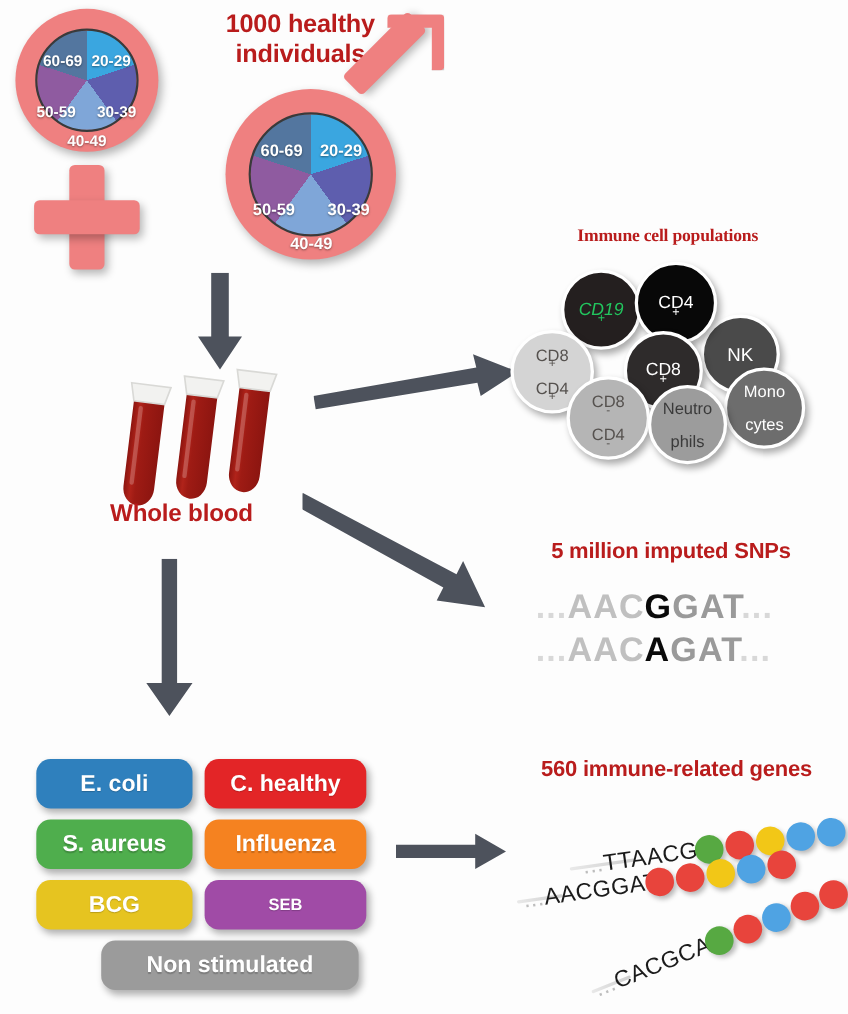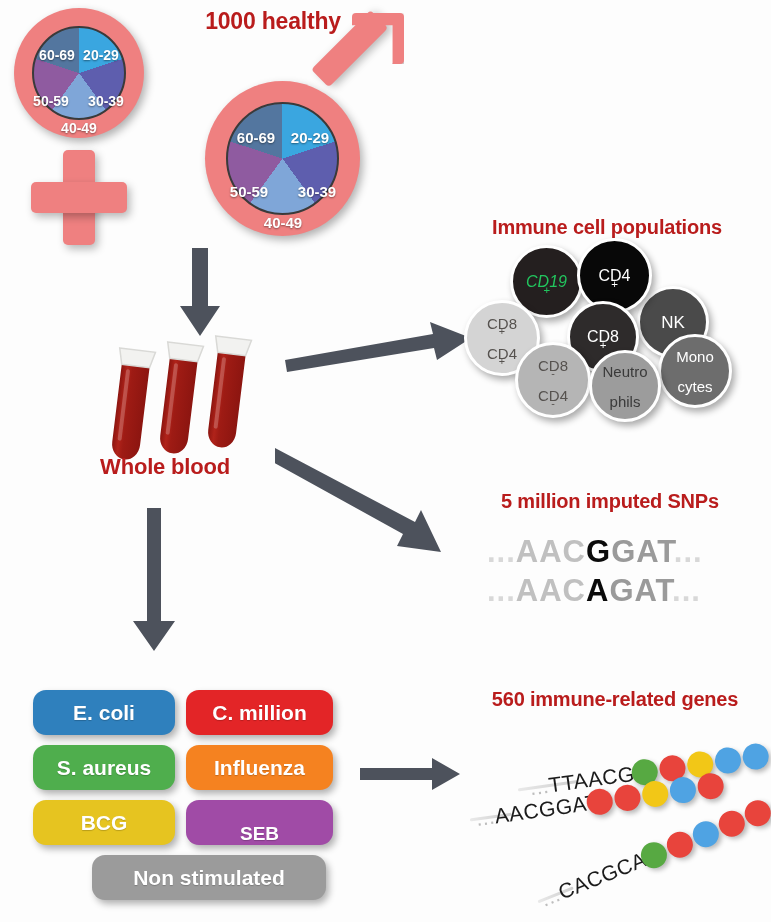--- a/index.html
+++ b/index.html
@@ -78,20 +78,21 @@
     position:absolute;border-radius:50%;top:50%;
     transform:translateY(-50%);
     box-shadow:2px 3px 5px rgba(0,0,0,0.28);
   }
 </style>
 </head>
 <body>
 
 <div class="abs hdr" style="left:178px;top:8px;width:190px;font-size:23px;">
   <div>1000 healthy</div>
+  <div>individuals</div>
 </div>
 
 <div class="sym" style="left:0px;top:0px;">
   <div class="stem" style="left:63px;top:150px;width:32px;height:95px;border-radius:5px;"></div>
   <div class="stem" style="left:31px;top:182px;width:96px;height:31px;border-radius:5px;"></div>
   <div class="ring" style="left:14px;top:8px;width:130px;height:130px;"></div>
   <div class="pie" style="left:32px;top:26px;width:94px;height:94px;
        background:
          conic-gradient(from 0deg,
            #3aa6e0 0deg 72deg,
@@ -167,21 +168,21 @@
     <rect x="17" y="26" width="4" height="72" fill="#ffffff" opacity="0.22" rx="2"></rect>
   </svg>
   <svg width="56" height="120" viewBox="0 0 56 120" style="position:absolute;left:96px;top:2px;transform:rotate(7deg);">
     <path d="M12,18 L12,100 a14,16 0 0 0 28,0 L40,18 Z" fill="url(#bg1)"></path>
     <path d="M8,6 L44,6 L40,22 L12,22 Z" fill="#f2f2f0" stroke="#d9d9d6" stroke-width="1.5"></path>
     <rect x="17" y="26" width="4" height="72" fill="#ffffff" opacity="0.22" rx="2"></rect>
   </svg>
 </div>
 <div class="abs hdr" style="left:80px;top:454px;width:170px;font-size:22px;">Whole blood</div>
 
-<div class="abs hdr" style="left:452px;top:216px;width:310px;font-size:20px;">Immune cell populations</div>
+<div class="abs hdr" style="left:452px;top:206px;width:310px;font-size:16px;font-family:Liberation Serif, serif;">Immune cell populations</div>
 
 <div class="abs" style="left:452px;top:238px;width:320px;height:185px;">
 
   <div class="cell" style="left:185px;top:48px;width:72px;height:72px;background:#4a4a4a;color:#ffffff;font-size:17px;">
     <span>NK</span>
   </div>
   <div class="cell" style="left:58px;top:7px;width:73px;height:73px;background:#241f1f;color:#22c55e;font-size:16px;font-style:italic;">
     <span>
         <span>CD19</span>
         <span class="sup">+</span>
@@ -244,32 +245,32 @@
 </div>
 
 <div class="snprow blurry" style="left:487px;top:573px;font-size:31px;letter-spacing:1px;">
   <span class="dots">...</span><span class="pale">AAC</span><span class="dark">A</span><span class="mid">GAT</span><span class="dots">...</span>
 </div>
 
 <div class="pill" style="left:33px;top:690px;width:142px;height:45px;background:#2f80bd;font-size:21px;">
   <span>E. coli</span>
 </div>
 <div class="pill" style="left:186px;top:690px;width:147px;height:45px;background:#e32527;font-size:21px;">
-  <span>C. million</span>
+  <span>C. healthy</span>
 </div>
 <div class="pill" style="left:33px;top:745px;width:142px;height:45px;background:#4fae4d;font-size:21px;">
   <span>S. aureus</span>
 </div>
 <div class="pill" style="left:186px;top:745px;width:147px;height:45px;background:#f58220;font-size:21px;">
   <span>Influenza</span>
 </div>
 <div class="pill" style="left:33px;top:800px;width:142px;height:45px;background:#e6c420;font-size:21px;">
   <span>BCG</span>
 </div>
-<div class="pill" style="left:186px;top:800px;width:147px;height:45px;background:#a04ba6;font-size:19px;align-items:flex-end;">
+<div class="pill" style="left:186px;top:800px;width:147px;height:45px;background:#a04ba6;font-size:15px;">
   <span>SEB</span>
 </div>
 <div class="pill" style="left:92px;top:855px;width:234px;height:45px;background:#9b9b9b;font-size:21px;">
   <span>Non stimulated</span>
 </div>
 
 <div class="abs hdr" style="left:460px;top:688px;width:310px;font-size:20px;">
   <div>560 immune-related genes</div>
 </div>
 

